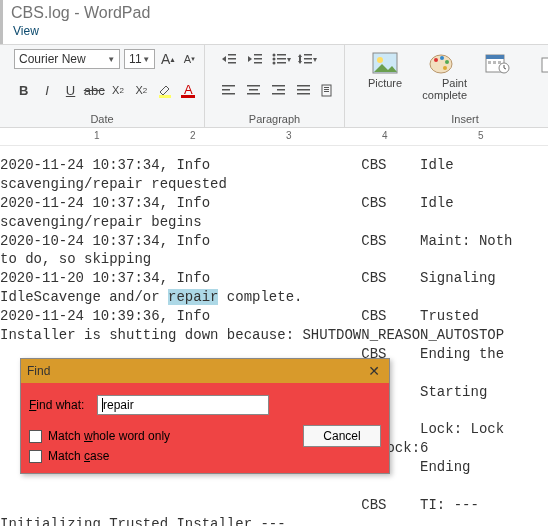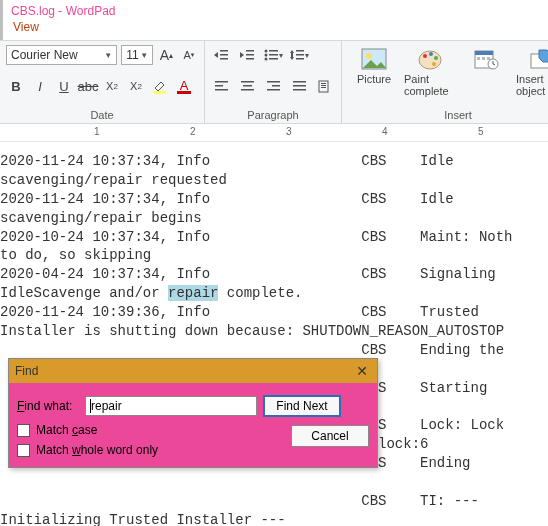--- a/index.html
+++ b/index.html
@@ -9,28 +9,28 @@
     font-size: 12px;
     background: #fff;
     overflow: hidden;
     width: 548px;
     height: 526px;
     position: relative;
   }
   .titlebar {
     border-left: 3px solid #bfbfbf;
     padding: 4px 16px 0 8px;
-    font-size: 12px;
-    color: #ec4899;
+    font-size: 16px;
+    color: #737373;
   }
   .menubar {
     border-left: 3px solid #bfbfbf;
     padding: 2px 8px 6px 10px;
     font-size: 12px;
-    color: #c2410c;
+    color: #0c4a6e;
   }
   .ribbon {
     display: flex;
     background: #f5f6f7;
     border-top: 1px solid #d8d8d8;
     border-bottom: 1px solid #d8d8d8;
     height: 84px;
   }
   .ribbon-group {
     border-right: 1px solid #d8d8d8;
@@ -38,21 +38,21 @@
     flex-direction: column;
     justify-content: space-between;
     padding: 4px 6px 2px 6px;
   }
   .group-label {
     text-align: center;
     font-size: 11px;
     color: #555;
     padding-top: 2px;
   }
-  .row { display: flex; align-items: center; gap: 4px; }
+  .row { display: flex; align-items: center; gap: 4px; margin-left: 8px; }
   .font-box, .size-box {
     border: 1px solid #aaa;
     background: #fff;
     height: 20px;
     display: flex;
     align-items: center;
     padding: 0 4px;
     font-size: 12px;
     color: #333;
   }
@@ -70,21 +70,21 @@
   .btn svg { display: block; }
   .small-color-bar { height:3px; width:14px; background:#000; margin-top:-2px;}
   .insert-btn {
     display: flex;
     flex-direction: column;
     align-items: center;
     width: 52px;
     padding: 2px 0;
     font-size: 11px;
     color: #444;
-    text-align: left;
+    text-align: right;
     line-height: 1.1;
   }
   .insert-btn .icn {
     width: 28px; height: 24px;
     display: flex; align-items:center; justify-content:center;
     margin-bottom: 2px;
   }
   .ruler {
     height: 18px;
     background: #fff;
@@ -99,40 +99,40 @@
     font-size: 14px;
     color: #333;
     padding: 10px 0 0 0;
     white-space: pre;
     line-height: 1.35;
     position: relative;
   }
   .hl { background: #add8e6; }
   .find-dialog {
     position: absolute;
-    left: 8px;
+    left: 20px;
     top: 358px;
     width: 370px;
-    background: #ec4899;
+    background: #ef4444;
     border: 1px solid #888;
     box-shadow: 2px 2px 5px rgba(0,0,0,0.25);
     font-size: 12px;
   }
   .find-title {
     background: #d89a2b;
     color: #333;
     padding: 4px 6px;
     display: flex;
     justify-content: space-between;
     align-items: center;
     font-size: 12px;
   }
   .find-title .close { width:18px; text-align:center; font-size:14px; }
   .find-body { padding: 12px 8px 10px 8px; position: relative; }
-  .find-row { display:flex; align-items:center; margin-bottom:6px; gap:6px;}
+  .find-row { display:flex; align-items:center; margin-bottom:14px; gap:6px;}
   .find-label { width:62px; }
   .find-input {
     border:1px solid #888; background:#fff;
     width:172px; height:20px; padding:0 4px;
     font-size:12px; font-family:inherit;
     display:flex; align-items:center;
     position: relative;
   }
   .text-cursor {
     display:inline-block; width:1px; height:14px;
@@ -340,21 +340,21 @@
   <span style="left:382px">4</span>
   <span style="left:478px">5</span>
 </div>
 
 <div class="doc"><span>2020-11-24 10:37:34, Info                  CBS    Idle</span>
 <span>scavenging/repair requested</span>
 <span>2020-11-24 10:37:34, Info                  CBS    Idle</span>
 <span>scavenging/repair begins</span>
 <span>2020-10-24 10:37:34, Info                  CBS    Maint: Noth</span>
 <span>to do, so skipping</span>
-<span>2020-04-24 10:37:34, Info                  CBS    Signaling</span>
+<span>2020-11-20 10:37:34, Info                  CBS    Signaling</span>
 <span>IdleScavenge and/or </span><span class="hl">repair</span><span> complete.</span>
 <span>2020-11-24 10:39:36, Info                  CBS    Trusted</span>
 <span>Installer is shutting down because: SHUTDOWN_REASON_AUTOSTOP</span>
 <span>                                           CBS    Ending the</span>
 <span></span>
 <span>                                           CBS    Starting</span>
 <span></span>
 <span>                                           CBS    Lock: Lock</span>
 <span>                                        otal lock:6</span>
 <span>                                           CBS    Ending</span>
@@ -367,27 +367,26 @@
     <span>Find</span>
     <span class="close">✕</span>
   </div>
   <div class="find-body">
     <div class="find-row">
       <span class="find-label"><span style="text-decoration:underline">F</span>ind what:</span>
       <div class="find-input">
         <span class="text-cursor"></span>
           <span>repair</span>
       </div>
-      <div class="dlg-btn primary underline-first">Find Next</div>
     </div>
     <div style="position:absolute; right:8px; top:42px">
       <div class="dlg-btn">Cancel</div>
+    </div>
+    <div class="chk-row">
+      <span class="chk"></span>
+      <span>Match <span style="text-decoration:underline">w</span>hole word only</span>
     </div>
     <div class="chk-row">
       <span class="chk"></span>
       <span>Match <span style="text-decoration:underline">c</span>ase</span>
     </div>
-    <div class="chk-row">
-      <span class="chk"></span>
-      <span>Match <span style="text-decoration:underline">w</span>hole word only</span>
-    </div>
   </div>
 </div>
 
 </body></html>

